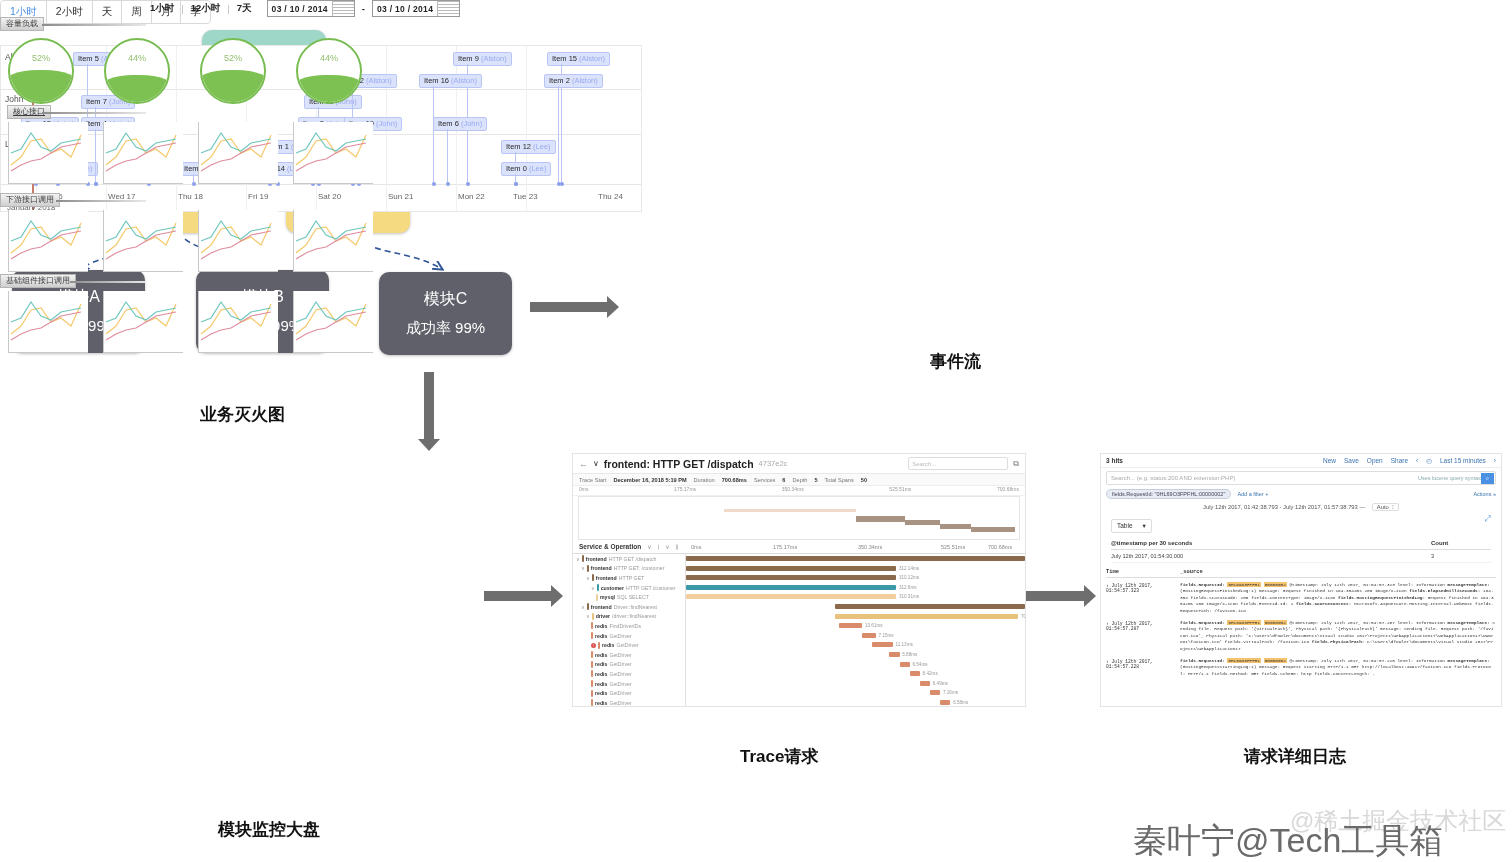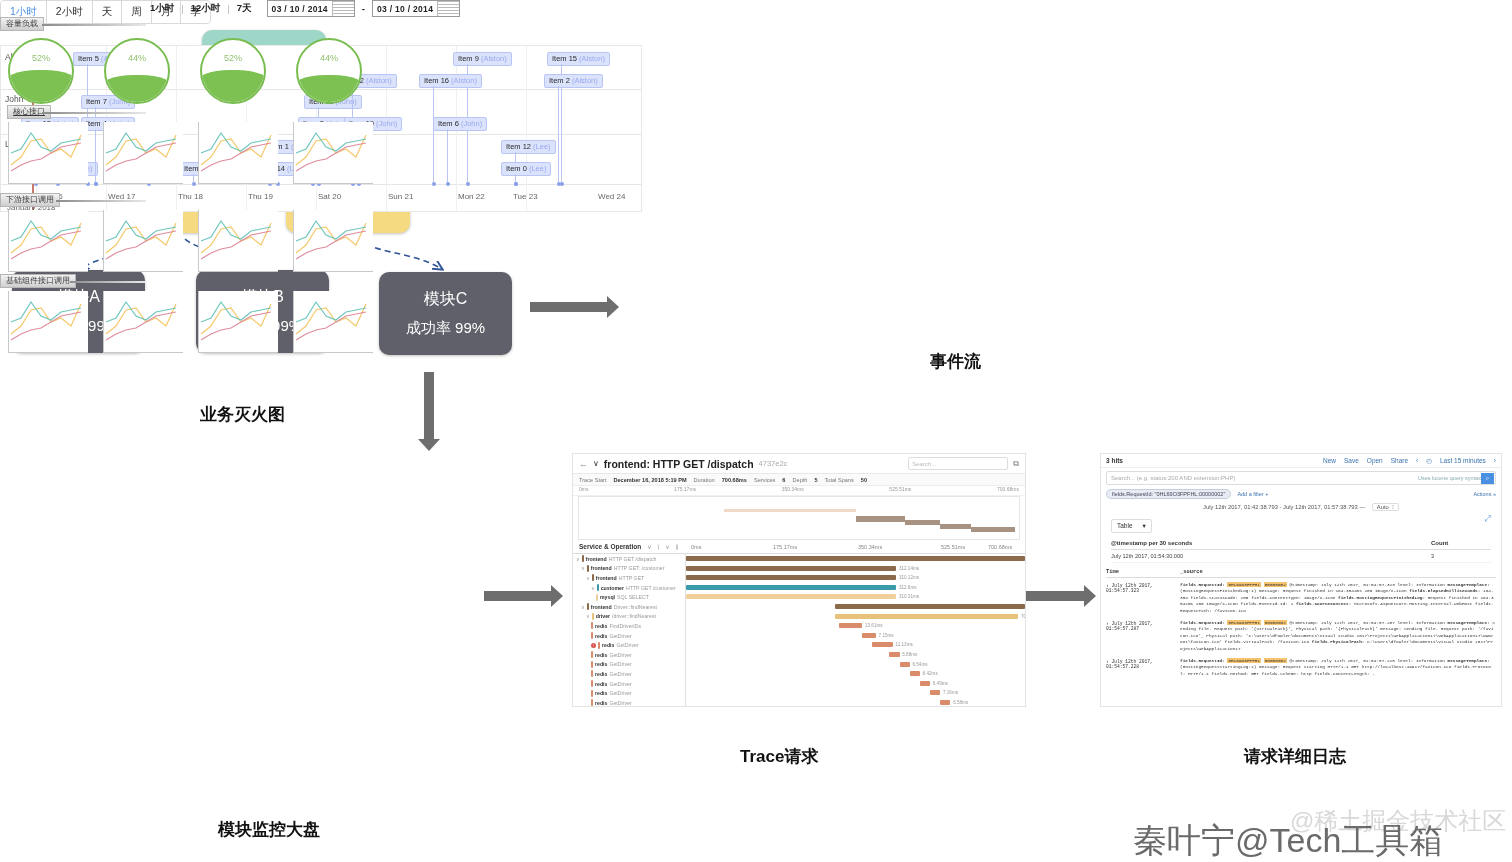--- a/index.html
+++ b/index.html
@@ -278,26 +278,26 @@
         <div class="tl-stem" style="left: 560px; top: 18px; height: 120px;"></div>
         <div class="tl-dot" style="left: 558.5px; top: 136px;"></div>
         <div class="tl-item" style="left: 543px; top: 28px;"><span>Item 2 </span><span class="who">(Alston)</span></div>
         <div class="tl-stem" style="left: 557px; top: 40px; height: 98px;"></div>
         <div class="tl-dot" style="left: 555.5px; top: 136px;"></div>
       </div>
 
     <div class="tl-tick" style="left:37px;">Tue 16</div>
     <div class="tl-tick" style="left:107px;">Wed 17</div>
     <div class="tl-tick" style="left:177px;">Thu 18</div>
-    <div class="tl-tick" style="left:247px;">Thu 19</div>
+    <div class="tl-tick" style="left:247px;">Fri 19</div>
     <div class="tl-tick" style="left:317px;">Sat 20</div>
     <div class="tl-tick" style="left:387px;">Sun 21</div>
     <div class="tl-tick" style="left:457px;">Mon 22</div>
     <div class="tl-tick" style="left:512px;">Tue 23</div>
-    <div class="tl-tick" style="left:597px;">Wed 24</div>
+    <div class="tl-tick" style="left:597px;">Thu 24</div>
     <div class="tl-month">January 2018</div>
   </div>
 </div>
 <div class="caption" style="left:930px;top:350px;">事件流</div>
 
 <div id="dash-panel">
   <div class="dash-top">
     <span>1小时</span>
     <span class="sep">|</span>
     <span>12小时</span>

